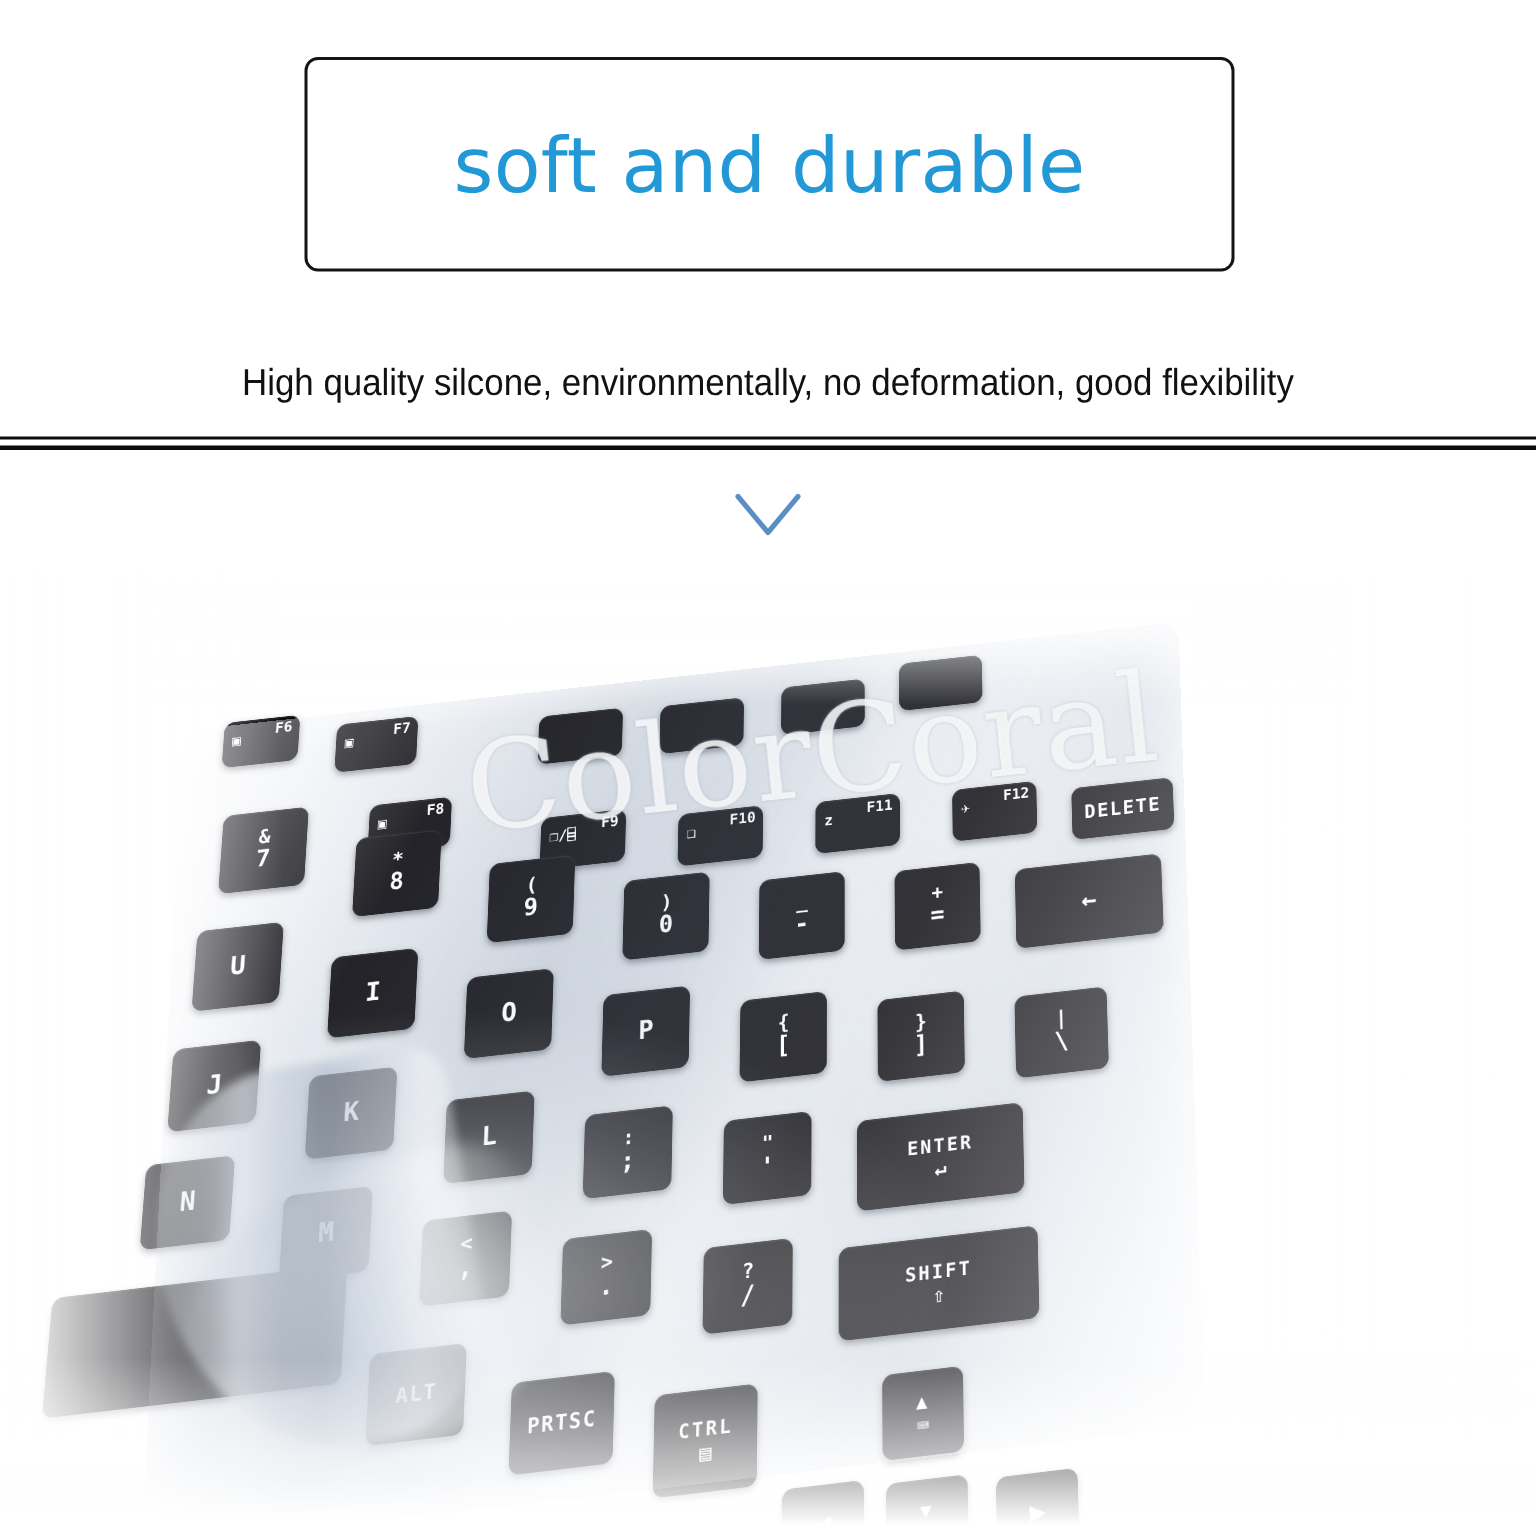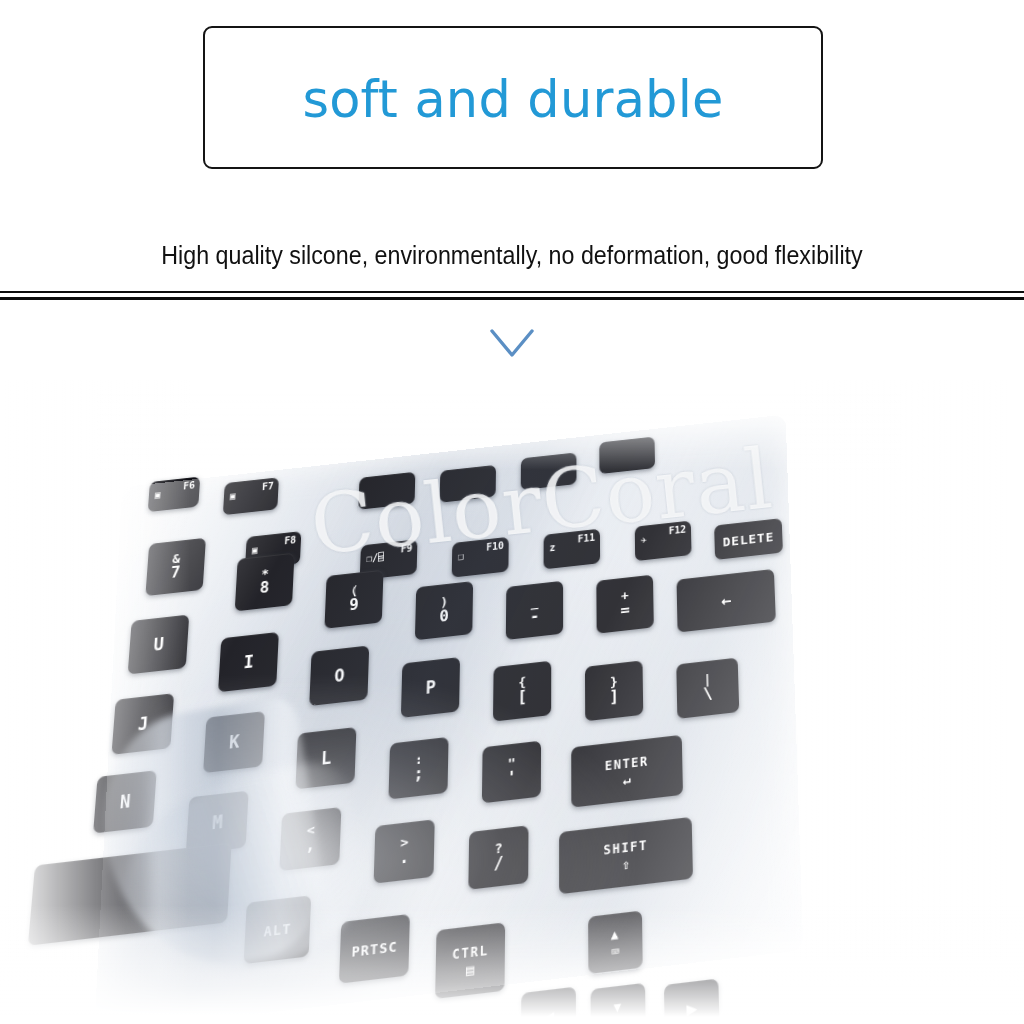--- a/index.html
+++ b/index.html
@@ -4,21 +4,21 @@
 <style>
   html,body{margin:0;padding:0;}
   body{
     width:1024px;height:1024px;background:#ffffff;overflow:hidden;
     font-family:"Liberation Sans",sans-serif;position:relative;
   }
   #page{position:absolute;inset:0;background:#fff;}
 
   
   .banner{
-    position:absolute;left:203px;top:26px;width:620px;height:143px;
+    position:absolute;left:203px;top:38px;width:620px;height:143px;
     border:2px solid #141414;border-radius:9px;background:#fff;box-sizing:border-box;
   }
   .banner-text{
     position:absolute;left:0;right:0;top:46px;text-align:center;
     color:#2299d6;font-size:51px;line-height:1;letter-spacing:.2px;
     font-family:"DejaVu Sans",sans-serif;font-weight:400;white-space:nowrap;
   }
 
   
   .subtitle{

